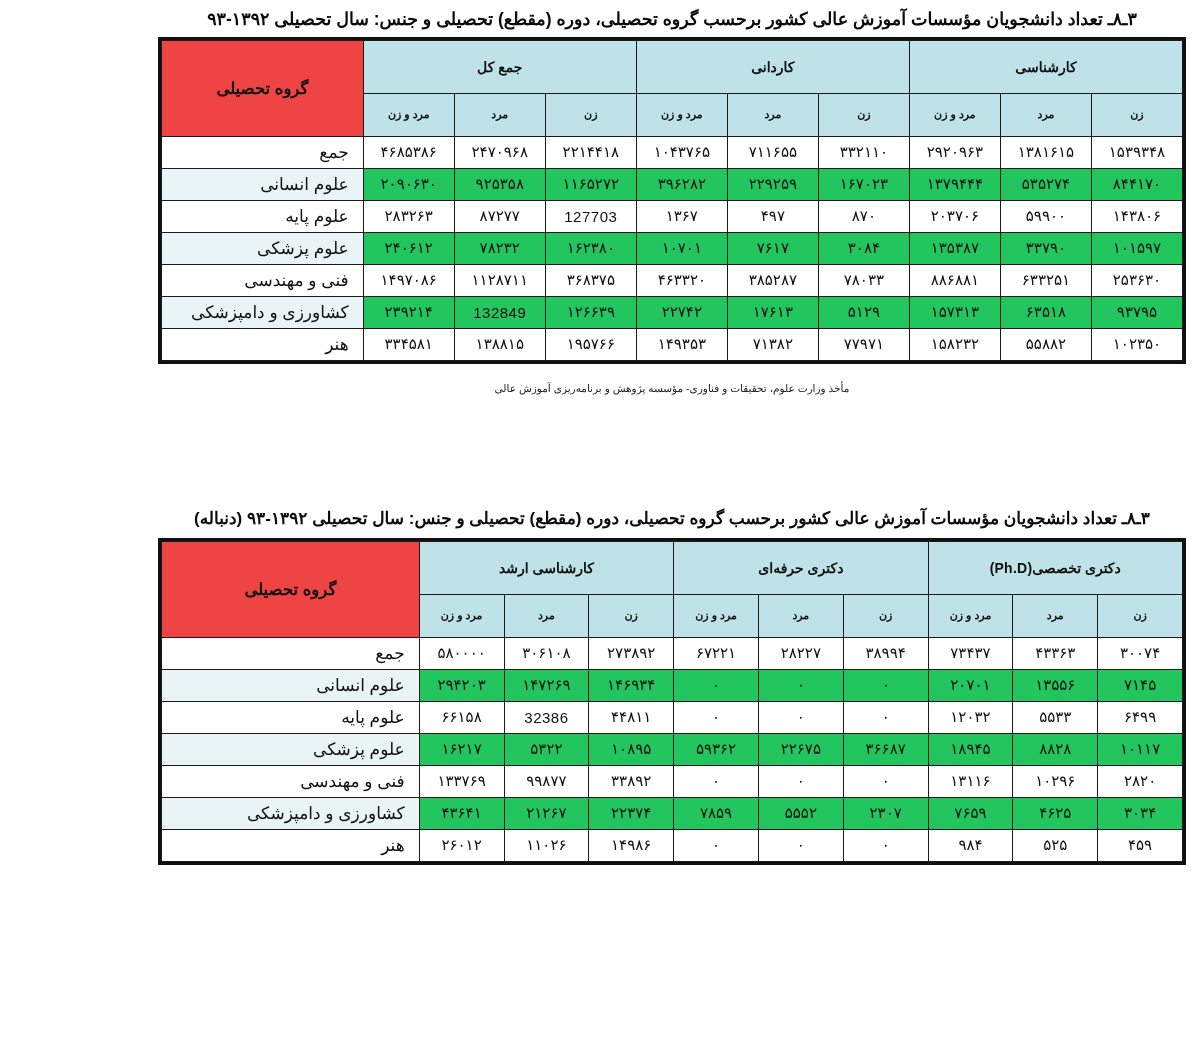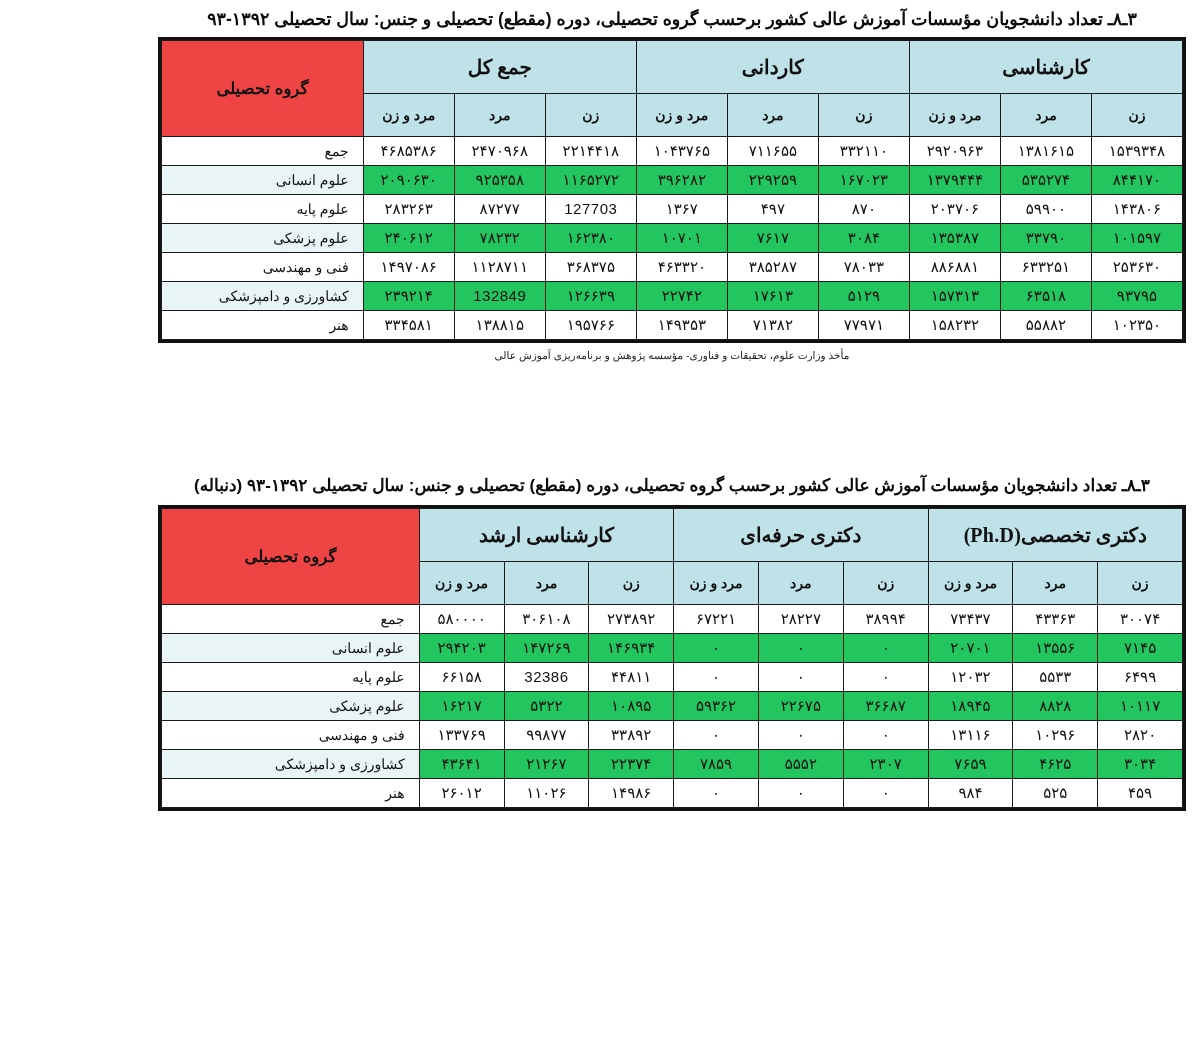--- a/index.html
+++ b/index.html
@@ -66,37 +66,36 @@
     white-space: nowrap;
     overflow: hidden;
   }
   table.data thead th {
     background: #bfe2e8;
     font-weight: bold;
     font-size: 16px;
     letter-spacing: 0.3px;
   }
   table.data thead th.grouphdr {
-    font-size: 20px;
+    font-size: 14px;
     height: 42px;
-    font-family: Liberation Serif, serif;
   }
   table.data thead th.subhdr {
-    font-size: 14px;
+    font-size: 11px;
     height: 32px;
   }
   table.data thead th.cornerhdr {
     background: #ef4444;
     font-size: 16.5px;
   }
   
   table.data td.rowlabel {
     text-align: right;
     padding-right: 14px;
-    font-size: 14px;
+    font-size: 17px;
     background: #ffffff;
     font-weight: normal;
   }
   table.data tbody tr.alt td {
     background: #22c55e;
   }
   table.data tbody tr.alt td.rowlabel {
     background: #e9f4f7;
     margin-left: 44px;
   }
@@ -113,20 +112,21 @@
   .t2 col.c-num { width: 7.9%; }
   .t2 col.c-label { width: 24.0%; }
 
   .source-note {
     font-size: 10.5px;
     color: #222222;
     text-align: center;
     padding: 6px 0 0 0;
     direction: rtl;
     letter-spacing: 0px;
+    margin-top: 12px;
   }
 
   .spacer-1 { height: 104px; }
 </style>
 </head>
 <body>
 
 <div class="page">
 
   <div>

